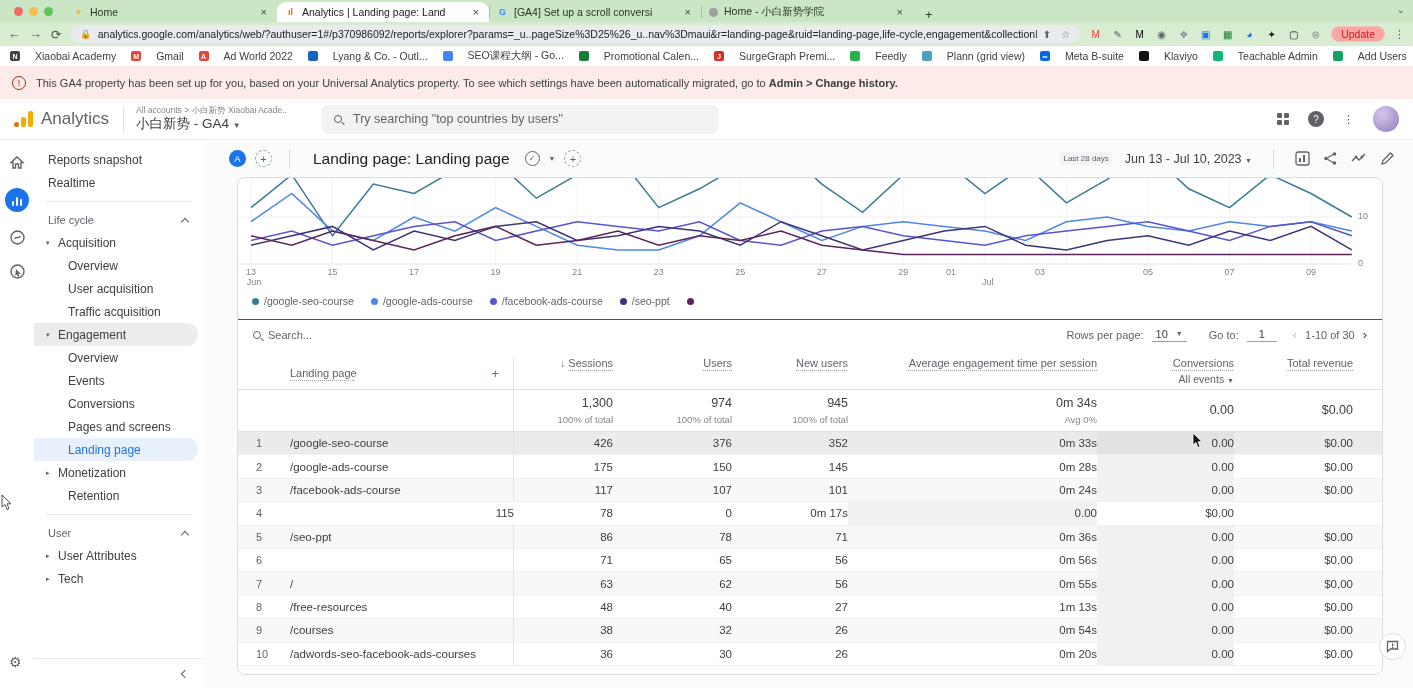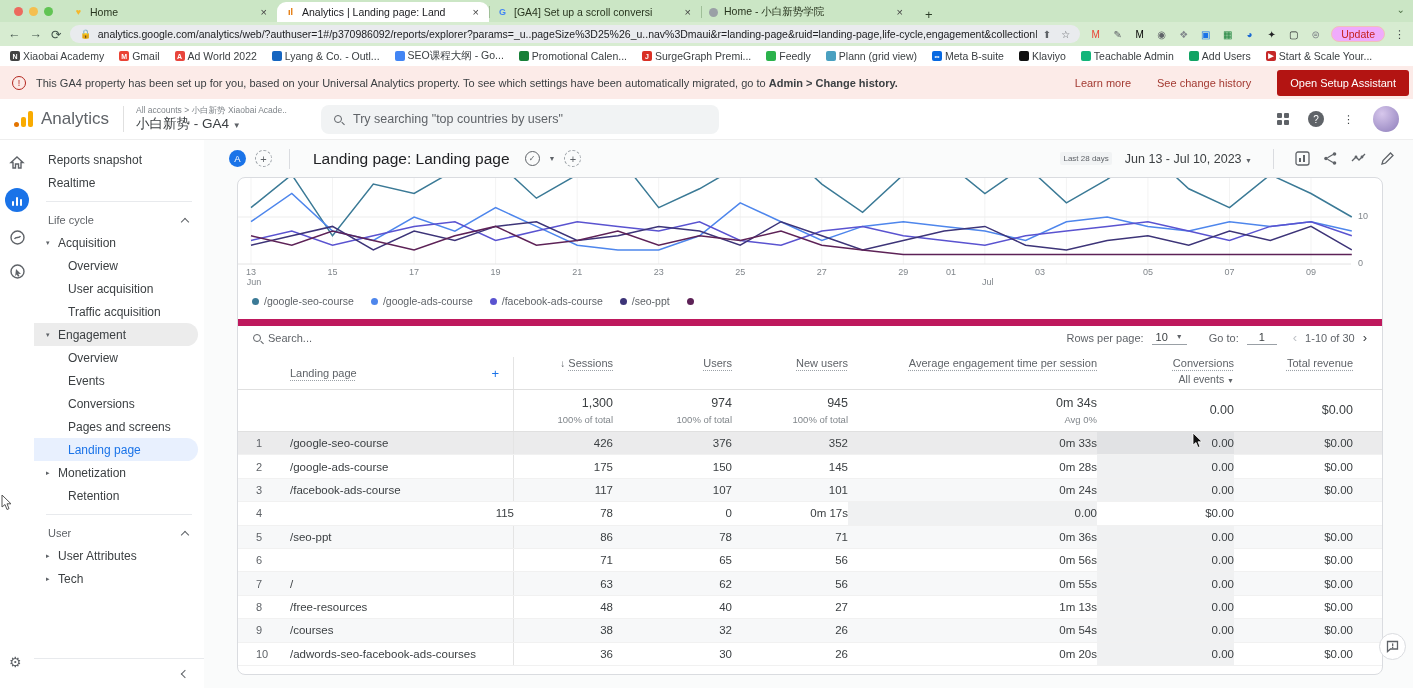--- a/index.html
+++ b/index.html
@@ -22,25 +22,25 @@
   .strip-chevron { position:absolute; right:8px; top:4px; color:#4d7046; font-size:10px; }
 
   .toolbar { height:24px; background:#d7ecd1; display:flex; align-items:center; padding:0 8px; gap:9px; }
   .nav-ic { color:#41524a; font-size:12.5px; }
   .urlbar { flex:1; height:18px; background:#e9ebee; border-radius:10px; display:flex; align-items:center; padding:0 10px; gap:6px; min-width:0; }
   .url-lock { font-size:9px; color:#3c4043; }
   .url-text { font-size:10.5px; color:#202124; white-space:nowrap; overflow:hidden; flex:1; }
   .url-actions { display:flex; gap:10px; font-size:10px; color:#5f6368; }
   .extbar { display:flex; align-items:center; gap:9px; }
   .ext-ic { font-size:10px; width:13px; text-align:center; }
-  .update-pill { border:1px solid #f0c1ba; background:#f0abfc; color:#c5221f; font-size:10.5px; padding:1px 9px; border-radius:9px; }
+  .update-pill { border:1px solid #f0c1ba; background:#fca5a5; color:#c5221f; font-size:10.5px; padding:1px 9px; border-radius:9px; }
   .kebab { color:#3c4043; font-size:11px; letter-spacing:0; }
 
   .bookmarks { height:20px; background:#fff; display:flex; align-items:center; padding:0 10px; gap:15px; font-size:10.5px; color:#3c4043; white-space:nowrap; overflow:hidden; }
-  .bm { display:flex; align-items:center; gap:3px; }
+  .bm { display:flex; align-items:center; gap:15px; }
   .bm-ic { width:10px; height:10px; border-radius:2px; display:flex; align-items:center; justify-content:center; color:#fff; font-size:7px; font-weight:bold; flex:0 0 auto; }
 
   
   .banner { height:33px; background:#fcebe8; display:flex; align-items:center; padding:0 4px 0 12px; gap:10px; font-size:11px; color:#3c4043; }
   .warn-ic { width:14px; height:14px; border:1.4px solid #b3261e; border-radius:50%; color:#b3261e; font-size:9px; display:flex; align-items:center; justify-content:center; flex:0 0 auto; }
   .banner-links { margin-left:auto; display:flex; align-items:center; gap:26px; }
   .banner-link { color:#a33a32; font-size:11px; white-space:nowrap; }
   .setup-btn { background:#b31412; color:#fff; font-size:11px; padding:7px 13px; border-radius:3px; white-space:nowrap; }
 
   
@@ -105,21 +105,21 @@
   .card { position:absolute; left:33px; top:37px; width:1146px; height:498px; background:#fff; border:1px solid #dadce0; border-radius:8px; overflow:hidden; }
   .chart-wrap { position:relative; height:140px; }
   .chart-svg { position:absolute; left:0; top:0; }
   .x-label { position:absolute; transform:translateX(-50%); font-size:9px; color:#80868b; top:89px; }
   .x-sub { top:99px; }
   .y-label { position:absolute; left:1120px; font-size:9px; color:#80868b; }
   .legend { position:absolute; left:14px; top:117px; display:flex; gap:17px; align-items:center; }
   .leg-item { display:flex; align-items:center; gap:5px; font-size:10.5px; color:#5f6368; }
   .leg-dot { width:7px; height:7px; border-radius:50%; }
 
-  .controls { position:absolute; top:141px; left:0; right:0; height:30px; display:flex; align-items:center; padding:0 15px; border-top:7px solid #be185d; font-size:11px; color:#5f6368; }
+  .controls { position:absolute; top:141px; left:0; right:0; height:30px; display:flex; align-items:center; padding:0 15px; border-top:1px solid #be185d; font-size:11px; color:#5f6368; }
   .search-box { display:flex; align-items:center; gap:7px; }
   .mag { width:8px; height:8px; border:1.3px solid #5f6368; border-radius:50%; position:relative; }
   .mag::after { content:""; position:absolute; width:4px; height:1.3px; background:#5f6368; transform:rotate(45deg); left:6px; top:7px; }
   .ctrl-right { margin-left:auto; display:flex; align-items:center; gap:8px; }
   .sel { border-bottom:1px solid #9aa0a6; padding:0 4px 1px 4px; color:#3c4043; display:flex; gap:8px; align-items:center; }
   .goto-in { border-bottom:1px solid #9aa0a6; width:30px; text-align:center; color:#3c4043; padding-bottom:1px; }
   .pg-prev { color:#bdc1c6; font-size:13px; margin-left:8px; }
   .pg-next { color:#3c4043; font-size:13px; }
 
   .table { position:absolute; top:171px; left:0; right:0; bottom:0; font-size:11.5px; }
@@ -267,25 +267,20 @@
     </span>
     <span class="bm">
       <span class="bm-ic" style="background: rgb(198, 40, 40);">▶</span>
       <span>Start &amp; Scale Your...</span>
     </span>
   </div>
 
 <div class="banner">
   <span class="warn-ic">!</span>
   <span><span>This GA4 property has been set up for you, based on your Universal Analytics property. To see which settings have been automatically migrated, go to </span><b>Admin &gt; Change history.</b></span>
-  <span class="banner-links">
-    <span class="banner-link">Learn more</span>
-    <span class="banner-link">See change history</span>
-    <span class="setup-btn">Open Setup Assistant</span>
-  </span>
 </div>
 
 <div class="ga-header">
   <span class="ga-logo">
       <i class="b1"></i>
       <i class="b2"></i>
       <i class="b3"></i>
     </span>
   <span class="ga-word">Analytics</span>
   <span class="hdr-vline"></span>

